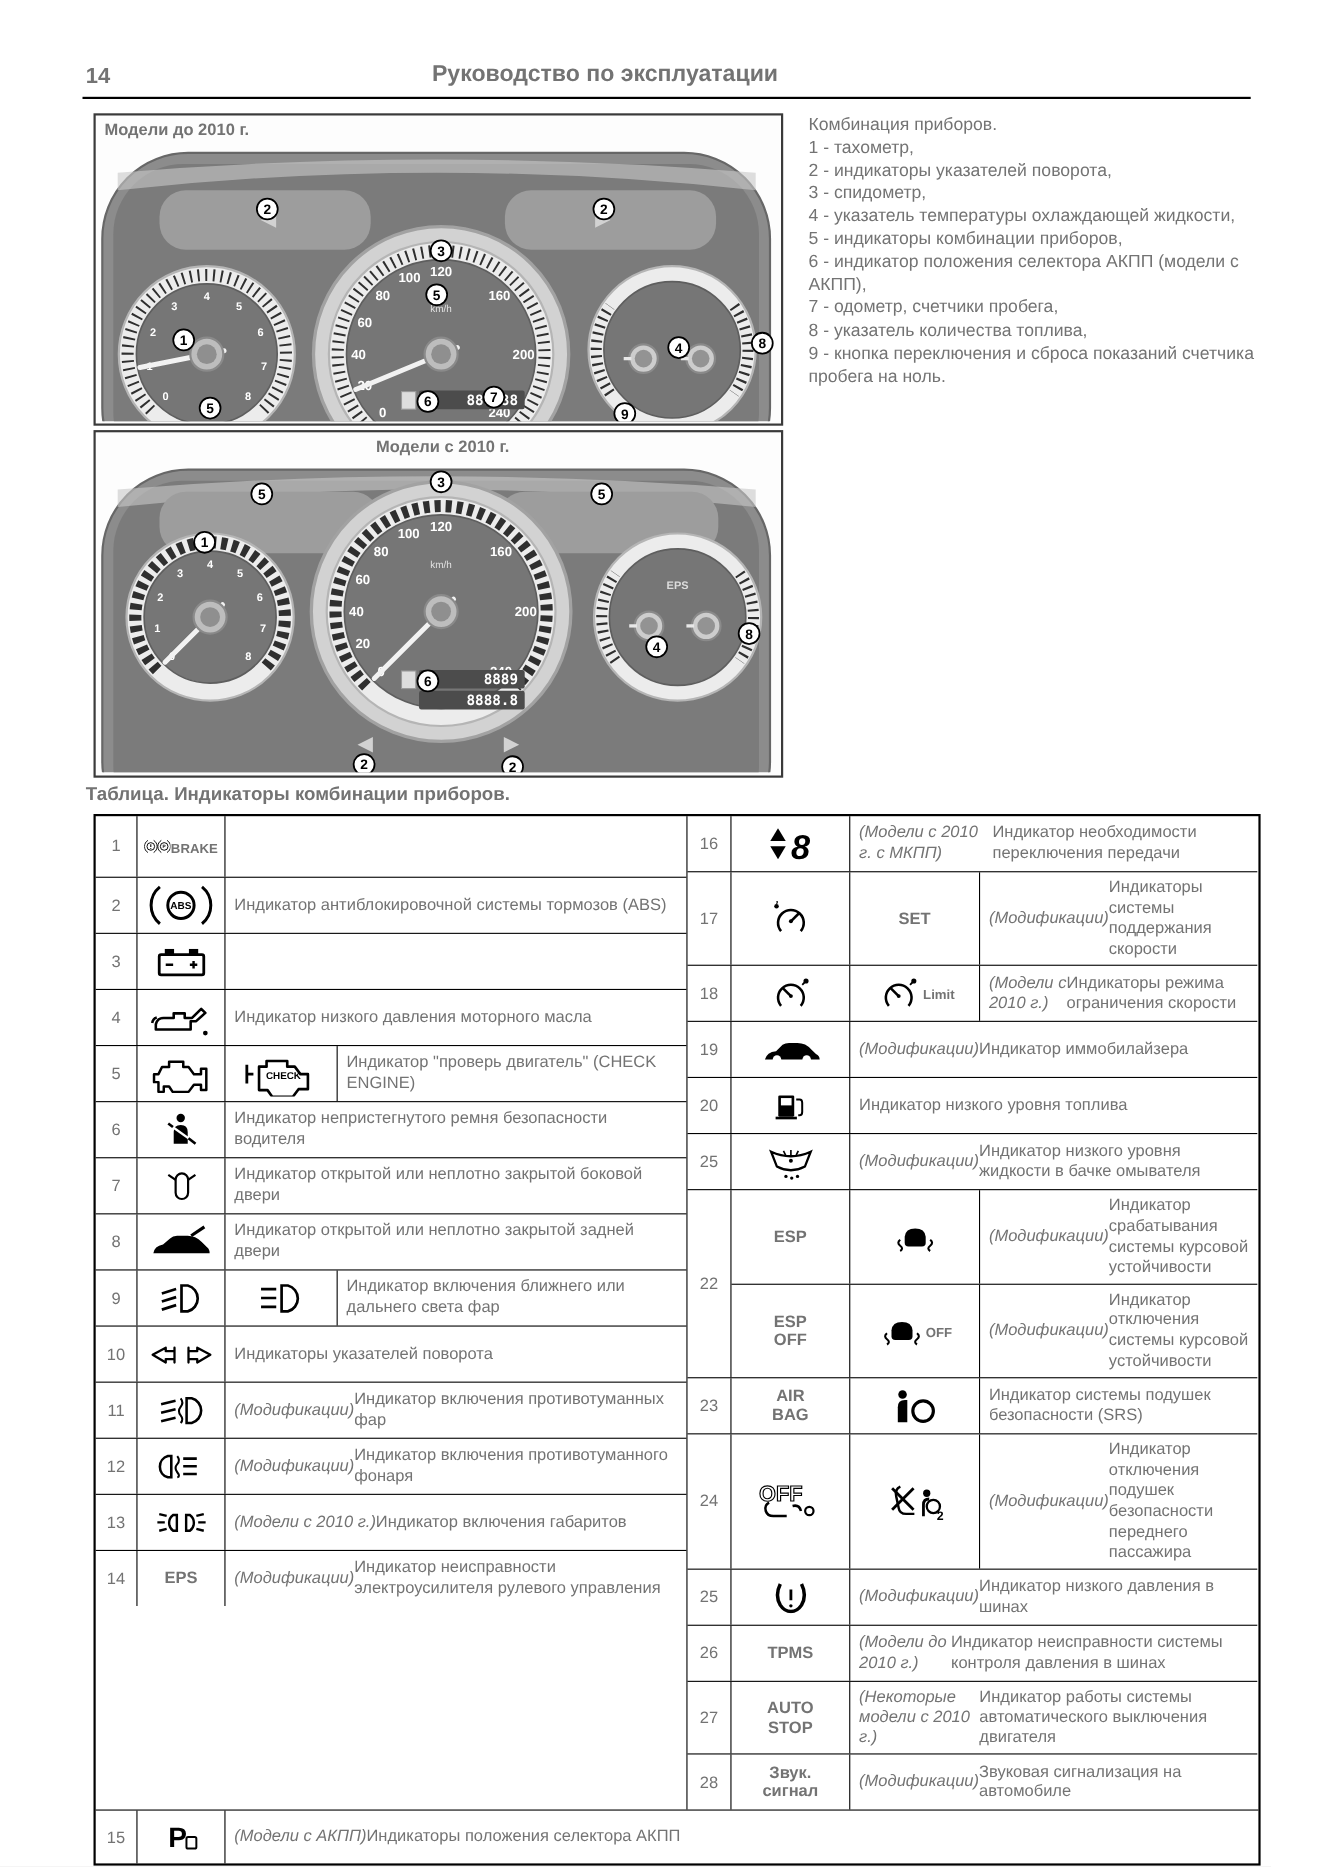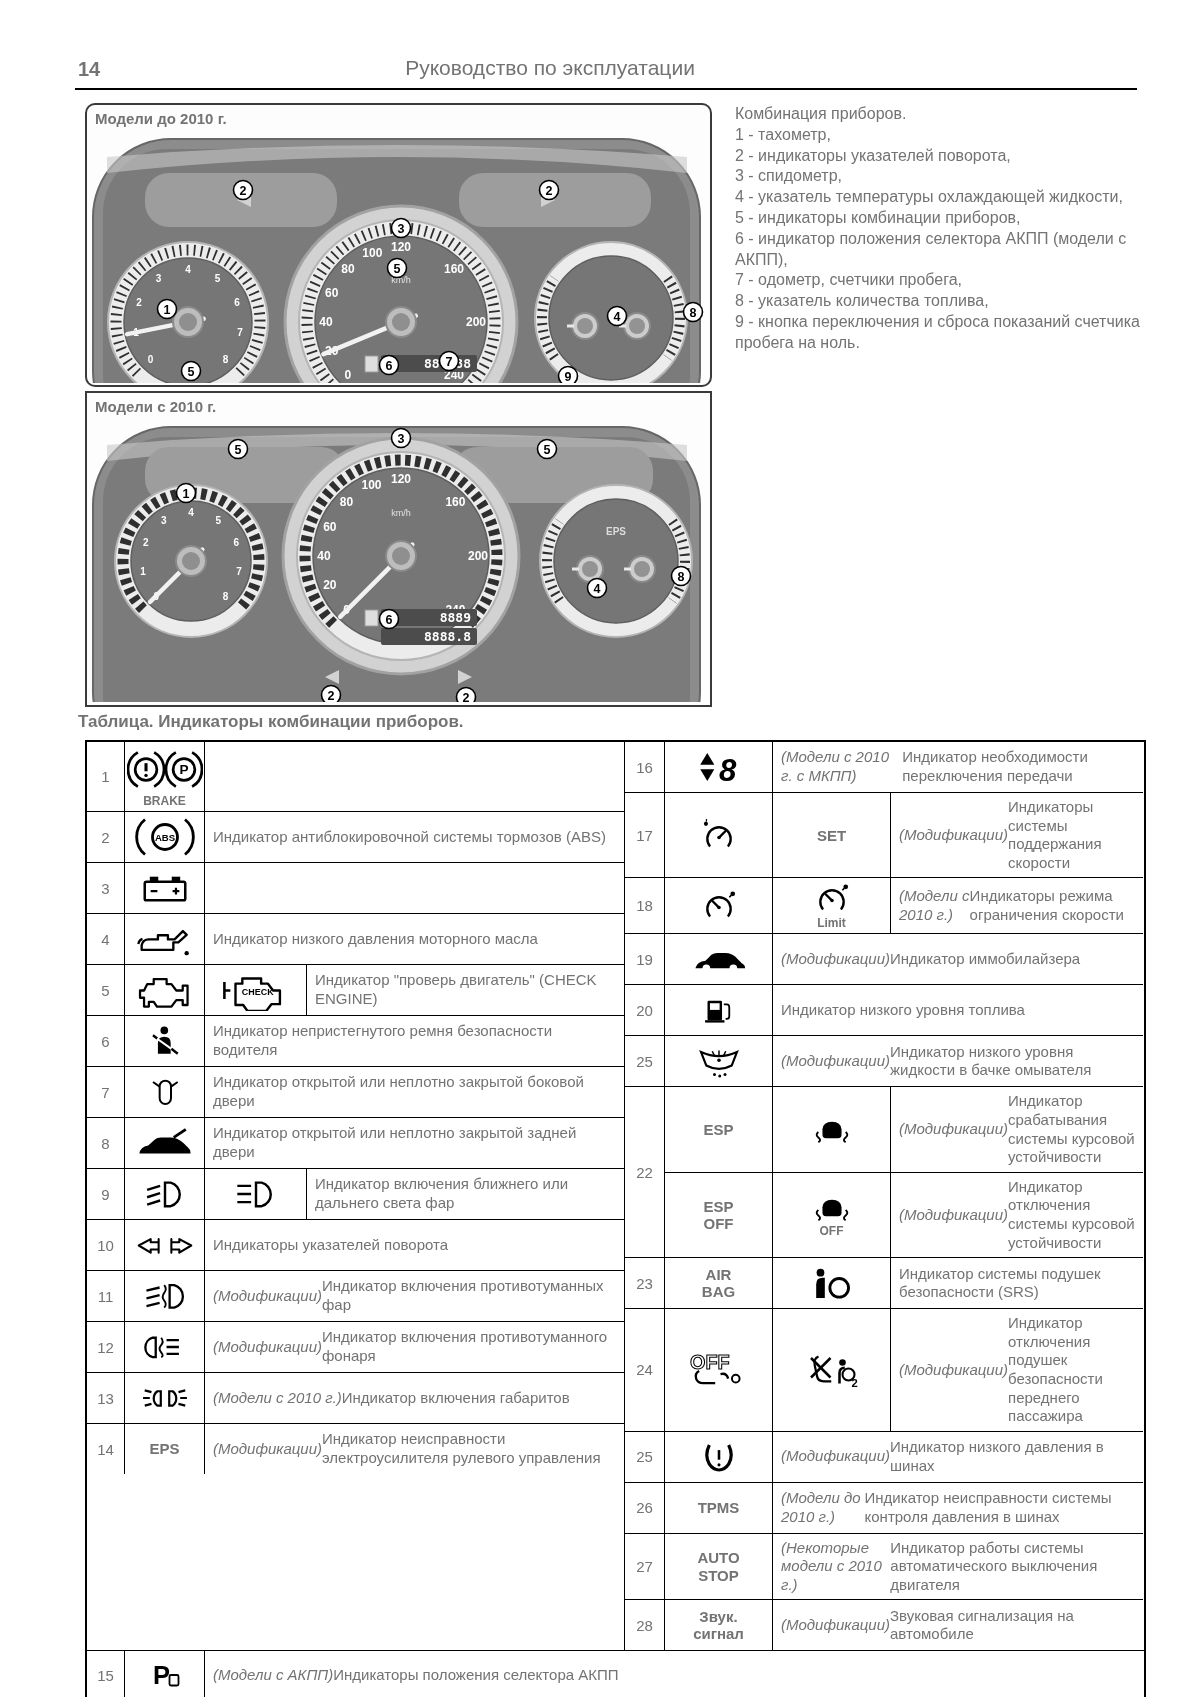--- a/index.html
+++ b/index.html
@@ -1,44 +1,44 @@
 <!DOCTYPE html>
 <html><head>
 <meta charset="utf-8">
 <style>
   html,body{margin:0;padding:0;background:#e9e9e9;}
   .page{position:relative;width:1200px;height:1697px;background:#fff;margin:0 auto;
         font-family:"Liberation Sans",sans-serif;color:#737373;overflow:hidden;}
   
   .pg-num{position:absolute;left:78px;top:58px;font-size:20px;font-weight:bold;}
-  .pg-title{position:absolute;left:0;top:56px;width:1100px;text-align:center;font-size:21px;font-weight:normal;}
+  .pg-title{position:absolute;left:0;top:56px;width:1100px;text-align:center;font-size:21px;font-weight:bold;}
   .head-rule{position:absolute;left:75px;top:88px;width:1062px;height:2px;background:#000;}
   
   .figure{position:absolute;left:85px;width:623px;border:2px solid #3a3a3a;background:#fdfdfd;}
-  .fig1{top:103px;height:280px;border-radius:10px;}
-  .fig2{top:391px;height:312px;}
+  .fig1{top:103px;height:280px;}
+  .fig2{top:391px;height:312px;text-align:center;}
   .fig-label{font-size:15px;font-weight:bold;padding:5px 0 2px 8px;height:21px;}
   .figure svg{display:block;}
   
   .legend{position:absolute;left:735px;top:104px;width:412px;font-size:16px;font-weight:normal;line-height:1.3;}
   .legend .lg-item{margin:0;}
   
   .tbl-title{position:absolute;left:78px;top:712px;font-size:17px;font-weight:bold;}
   .tbl{position:absolute;left:85px;top:740px;width:1057px;border:2px solid #000;}
   .tbl-main{display:flex;align-items:stretch;}
   .tcol{display:flex;flex-direction:column;}
   .tcol-left{width:537px;border-right:1.6px solid #000;}
   .tcol-right{width:518px;}
   .trow{display:flex;align-items:stretch;border-bottom:1.6px solid #000;min-height:50px;}
   .tcol .trow:last-child{border-bottom:none;}
   .tcol-left .trow:last-child,.tcol-right .trow:last-child{border-bottom:none;}
   .cell{display:flex;align-items:center;justify-content:center;padding:4px 6px;box-sizing:border-box;}
   .c-num{width:38px;flex:0 0 38px;font-size:15px;border-right:1.6px solid #000;}
   .tcol-right .c-num{width:40px;flex:0 0 40px;}
-  .c-icon{flex-direction:column;border-right:1.6px solid #000;}
+  .c-icon{flex-direction:row;border-right:1.6px solid #000;}
   .c-icon-1L{width:80px;flex:0 0 80px;}
   .c-icon-2L{width:102px;flex:0 0 102px;}
   .c-icon-1R{width:108px;flex:0 0 108px;}
   .c-icon-2R{width:118px;flex:0 0 118px;}
   .c-desc{flex:1;justify-content:flex-start;font-size:15px;line-height:1.24;padding:5px 8px;}
   .c-desc i{font-style:italic;}
   .icon-cap{font-size:12px;font-weight:bold;line-height:1;margin-top:2px;}
   .icon-text{font-size:15px;font-weight:bold;text-align:center;line-height:1.15;white-space:pre-line;}
   .subwrap{flex:1;display:flex;flex-direction:column;}
   .subrow{display:flex;flex:1;align-items:stretch;}

